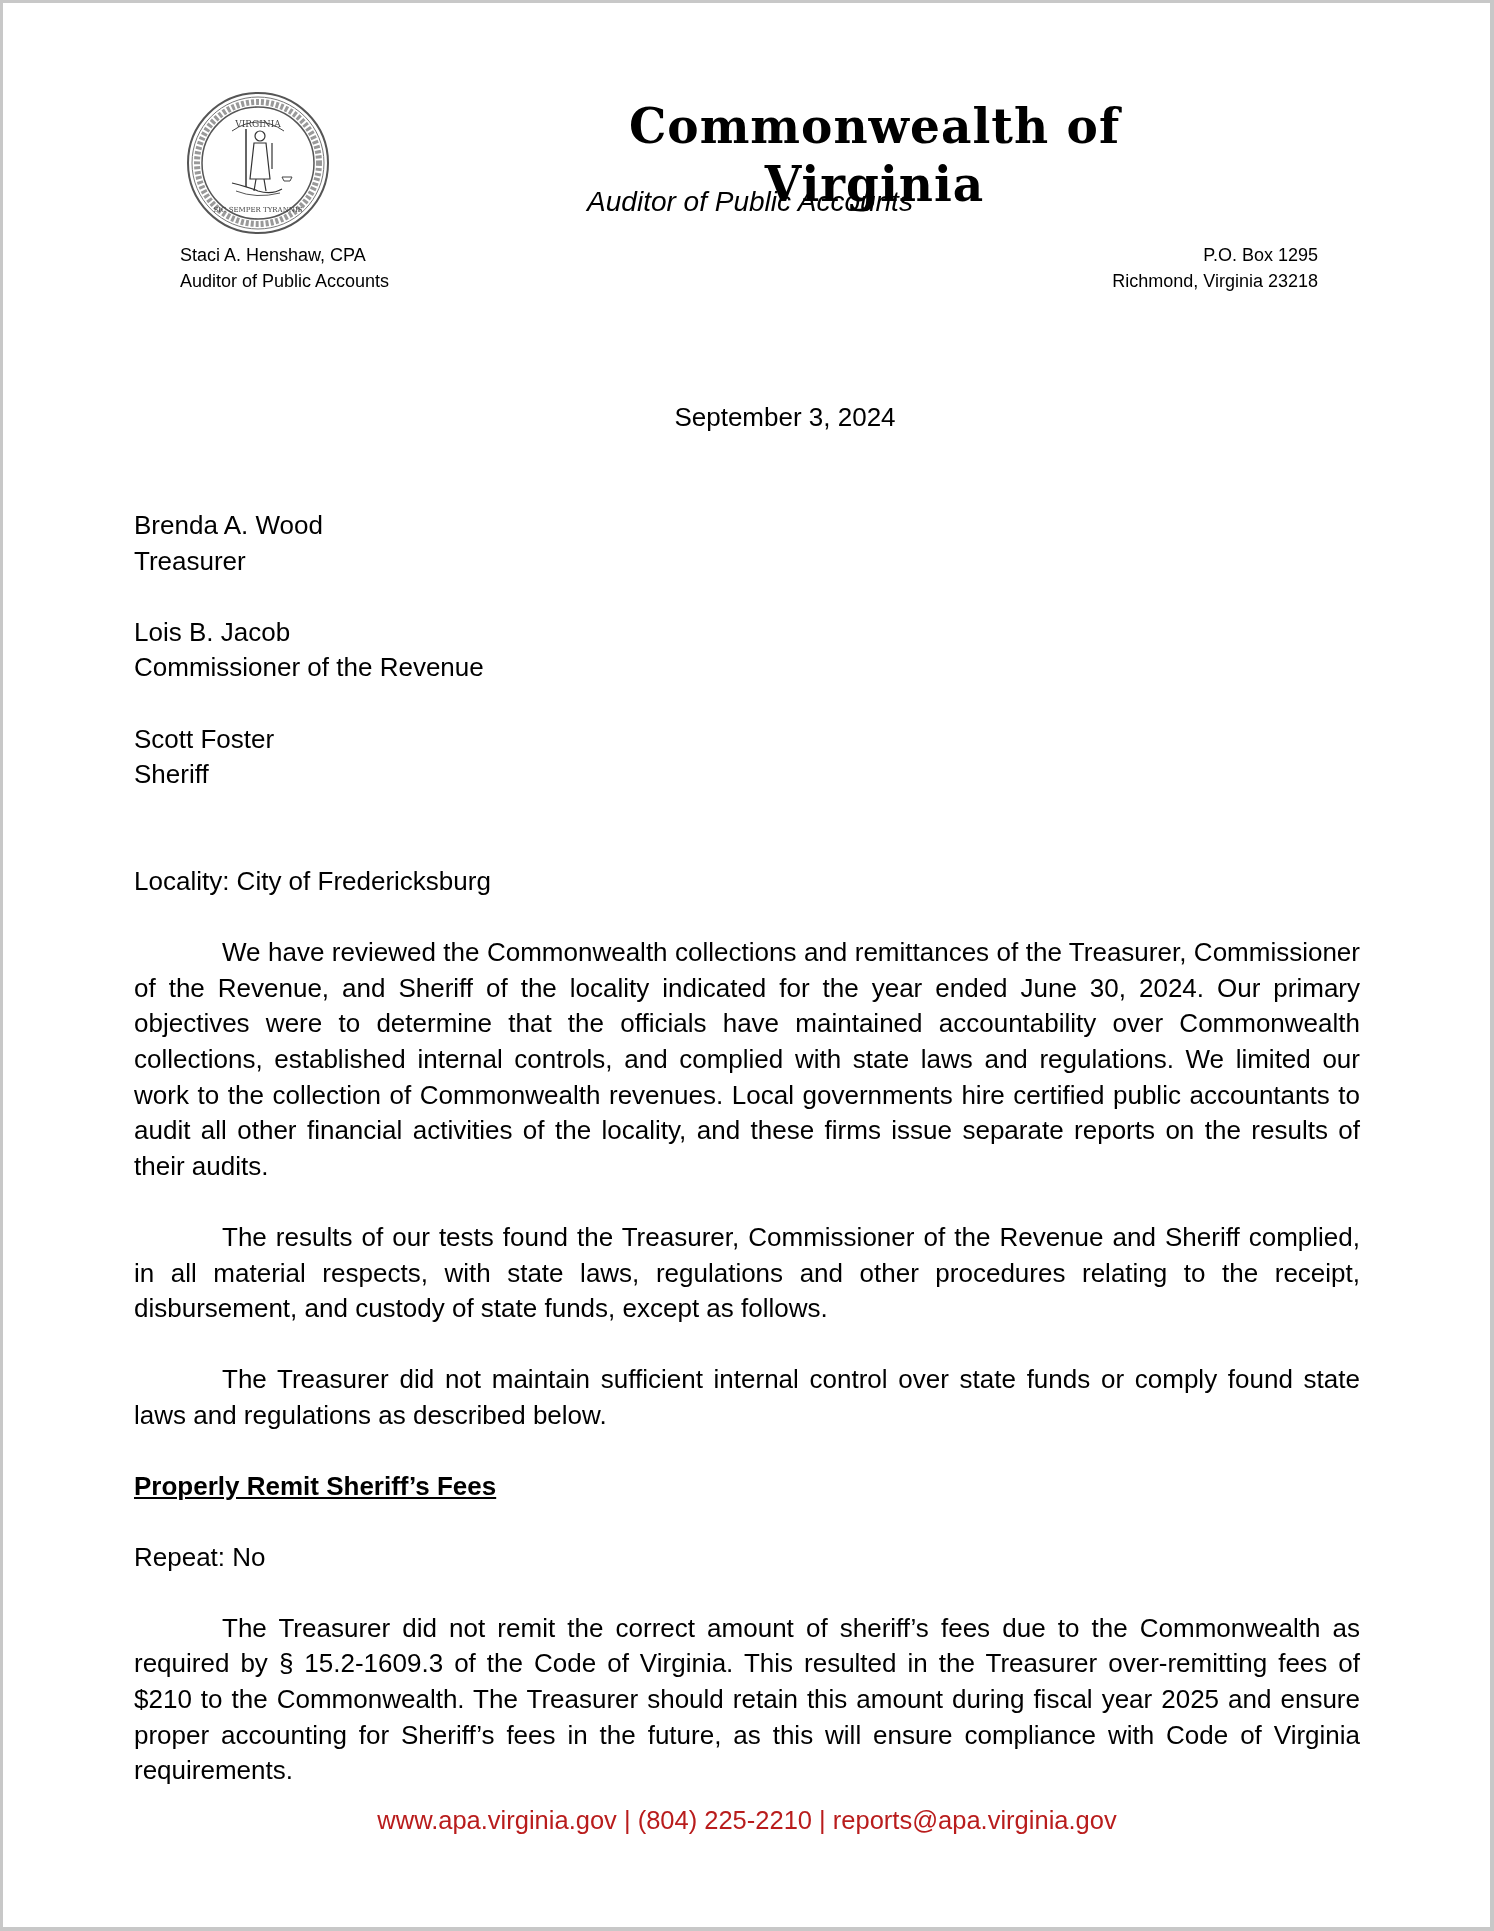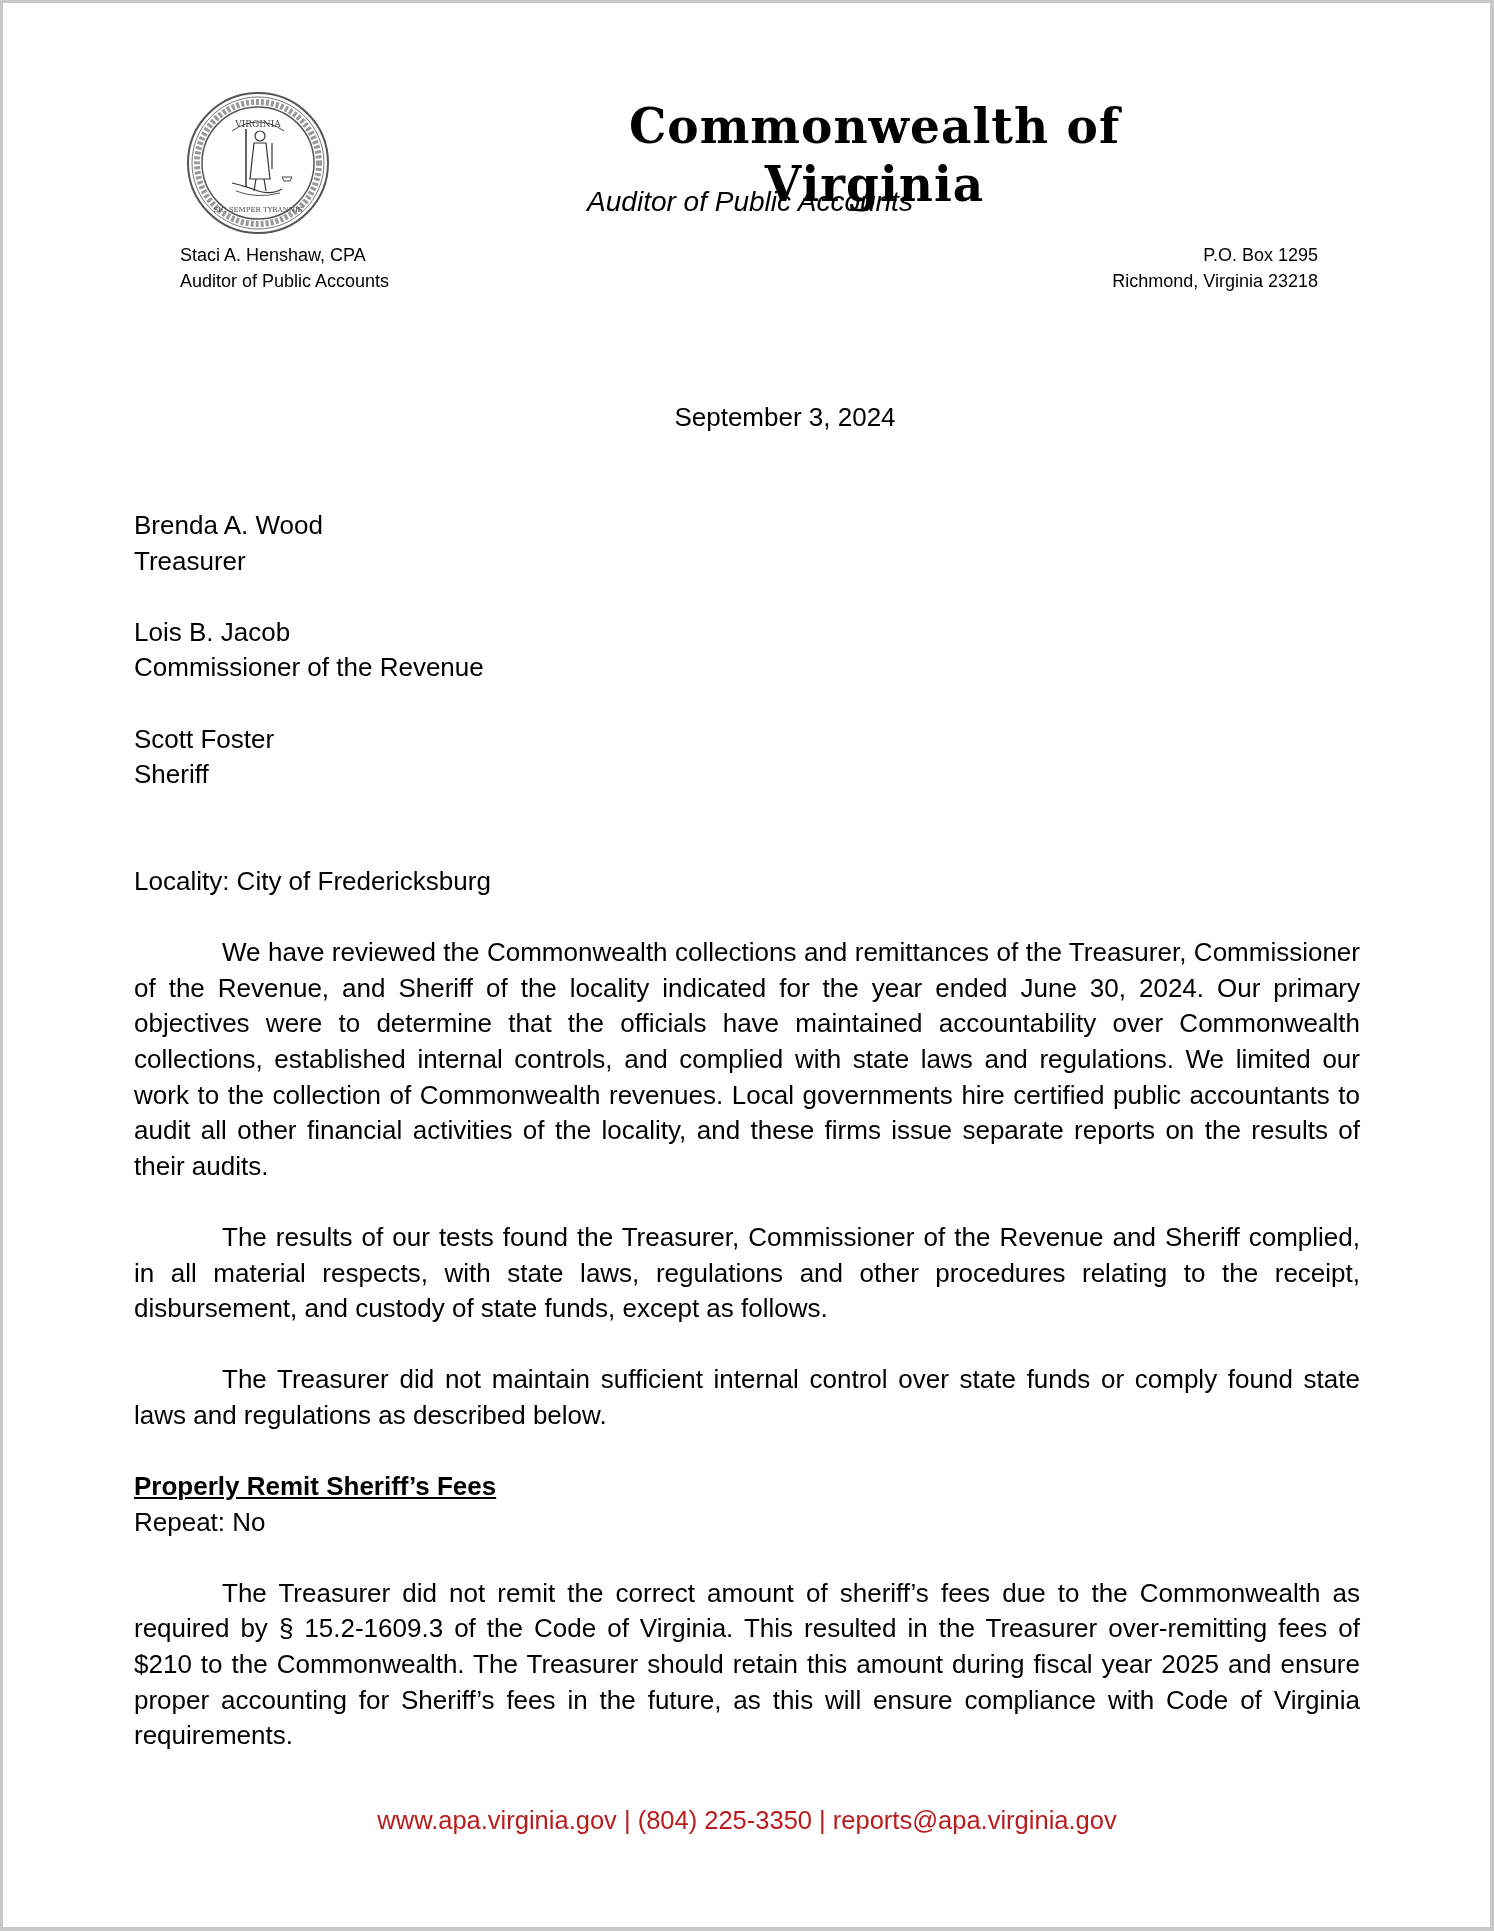--- a/index.html
+++ b/index.html
@@ -128,20 +128,20 @@
   </div>
 </div>
 
 <div class="content">
   <div class="locality">Locality: City of Fredericksburg</div>
   <p>We have reviewed the Commonwealth collections and remittances of the Treasurer, Commissioner of the Revenue, and Sheriff of the locality indicated for the year ended June 30, 2024. Our primary objectives were to determine that the officials have maintained accountability over Commonwealth collections, established internal controls, and complied with state laws and regulations. We limited our work to the collection of Commonwealth revenues.  Local governments hire certified public accountants to audit all other financial activities of the locality, and these firms issue separate reports on the results of their audits.</p>
   <p>The results of our tests found the Treasurer, Commissioner of the Revenue and Sheriff complied, in all material respects, with state laws, regulations and other procedures relating to the receipt, disbursement, and custody of state funds, except as follows.</p>
   <p>The Treasurer did not maintain sufficient internal control over state funds or comply found state laws and regulations as described below.</p>
   <div>
     <div class="finding-title">Properly Remit Sheriff’s Fees</div>
-    <div style="margin-bottom:35.6px;">Repeat: No</div>
+    <div style="margin-bottom:35.6px;margin-top:35px;">Repeat: No</div>
     <p>The Treasurer did not remit the correct amount of sheriff’s fees due to the Commonwealth as required by § 15.2-1609.3 of the Code of Virginia.  This resulted in the Treasurer over-remitting fees of $210 to the Commonwealth.  The Treasurer should retain this amount during fiscal year 2025 and ensure proper accounting for Sheriff’s fees in the future, as this will ensure compliance with Code of Virginia requirements.</p>
   </div>
 </div>
 
 <div class="footer">
-  <a>www.apa.virginia.gov</a><a> | </a><a>(804) 225-3350</a><a> | </a><a>reports@apa.virginia.gov</a>
+  <a>www.apa.virginia.gov</a><a> | </a><a>(804) 225-2210</a><a> | </a><a>reports@apa.virginia.gov</a>
 </div>
 
 </body></html>

